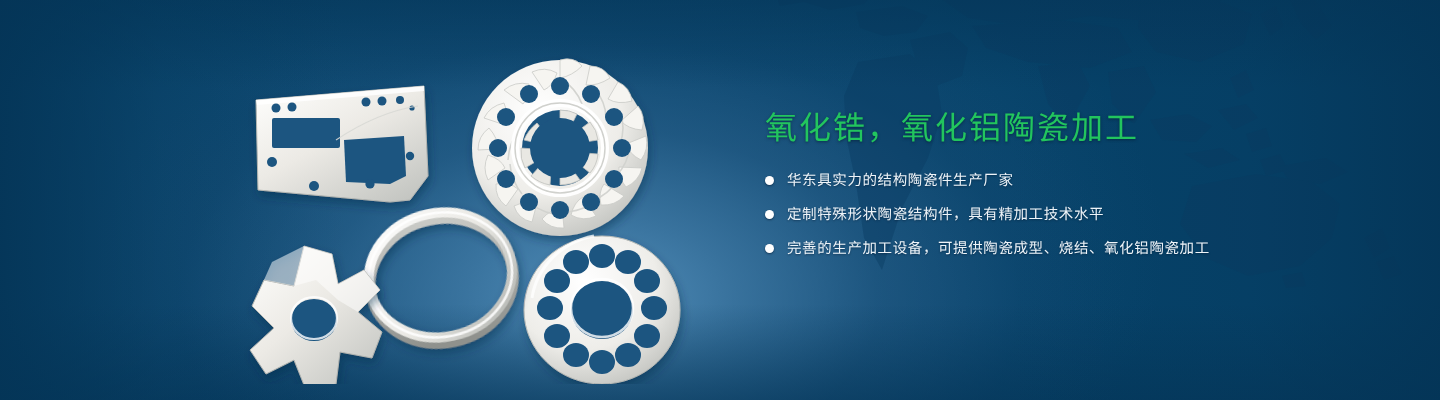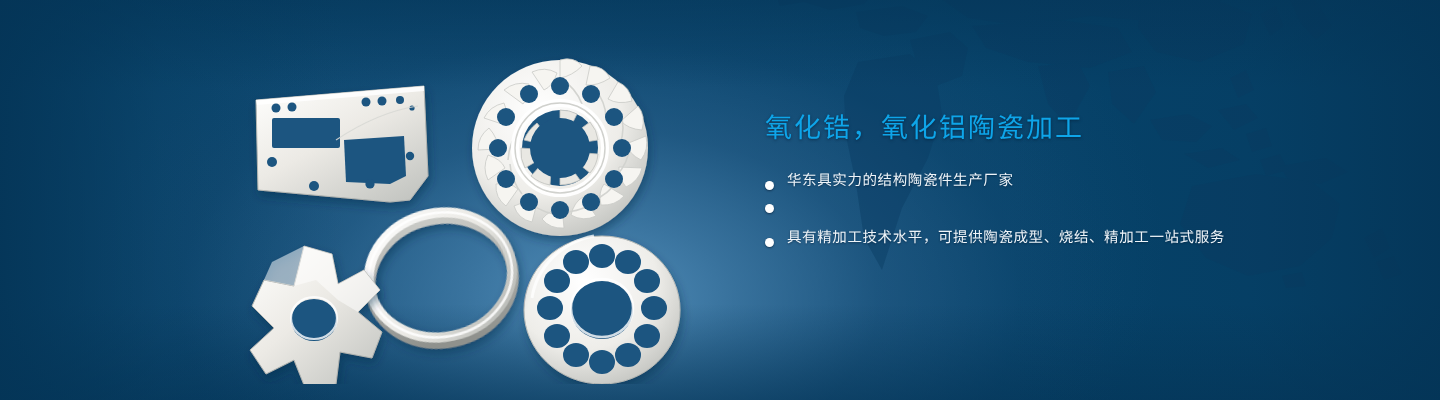--- a/index.html
+++ b/index.html
@@ -58,28 +58,28 @@
   .products{
     position:absolute;left:228px;top:44px;width:500px;height:340px;
   }
   .products svg{display:block;width:100%;height:100%;}
 
   
   .copy{
     position:absolute;left:765px;top:108px;width:600px;
   }
   .headline{
-    font-size:27px;line-height:40px;letter-spacing:2px;
-    color:#0ea5e9;font-weight:400;
+    font-size:32px;line-height:40px;letter-spacing:2px;
+    color:#22c55e;font-weight:400;
     text-shadow:0 1px 3px rgba(0,20,40,0.55);
     margin:0 0 22px 0;white-space:nowrap;
   }
   .bullets{list-style:none;margin:0;padding:0;}
   .bullet{
-    display:flex;align-items:flex-end;
+    display:flex;align-items:center;
     margin:0 0 14px 0;
   }
   .bullet:last-child{margin-bottom:0;}
   .dot{
     flex:0 0 auto;width:9px;height:9px;border-radius:50%;
     background:#ffffff;margin-right:13px;
     box-shadow:0 1px 2px rgba(0,15,35,0.5);
   }
   .btext{
     font-size:14.5px;line-height:20px;letter-spacing:0.6px;
@@ -313,21 +313,22 @@
 
   <div class="copy">
     <h1 class="headline">氧化锆，氧化铝陶瓷加工</h1>
     <ul class="bullets">
       <li class="bullet">
         <span class="dot"></span>
         <span class="btext">华东具实力的结构陶瓷件生产厂家</span>
       </li>
       <li class="bullet">
         <span class="dot"></span>
+        <span class="btext">定制特殊形状陶瓷结构件，具有精加工技术水平</span>
       </li>
       <li class="bullet">
         <span class="dot"></span>
-        <span class="btext">具有精加工技术水平，可提供陶瓷成型、烧结、精加工一站式服务</span>
+        <span class="btext">完善的生产加工设备，可提供陶瓷成型、烧结、氧化铝陶瓷加工</span>
       </li>
     </ul>
   </div>
 
 </div>
 
 </body></html>

